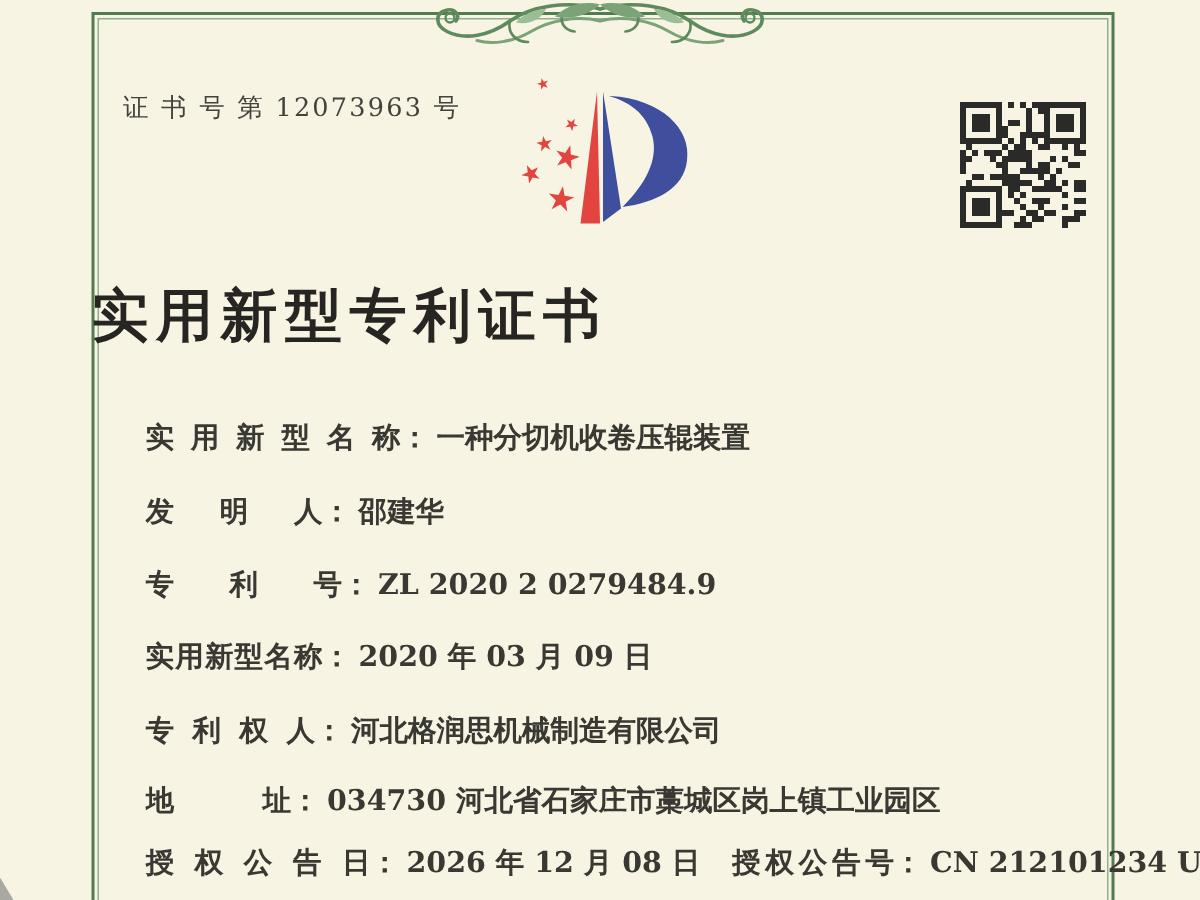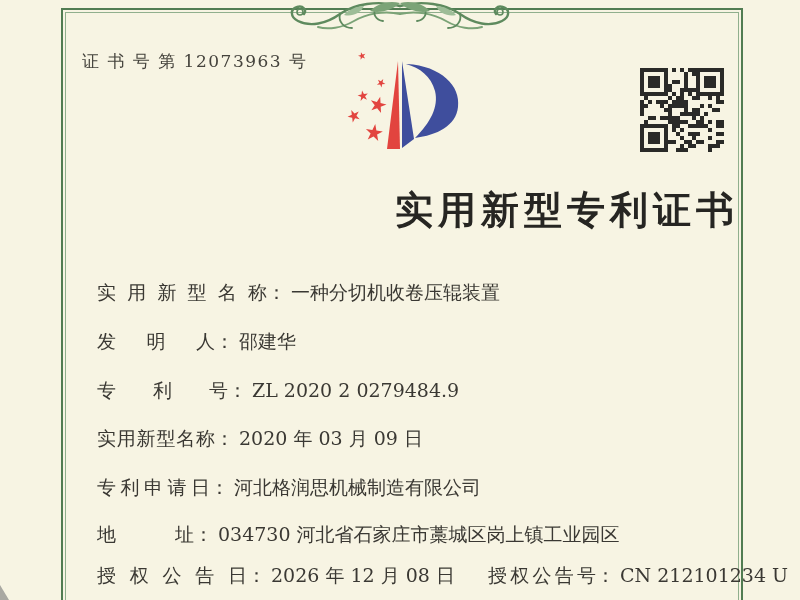--- a/index.html
+++ b/index.html
@@ -15,34 +15,34 @@
     border:2px solid #517c52;
   }
   .frame::after{
     content:"";position:absolute;left:2px;top:2px;right:2px;bottom:-2px;
     border:1px solid #90af8d;
   }
   
   .ornament{position:absolute;left:280px;top:-2px;width:240px;height:36px;}
   
   .cert-no{
-    position:absolute;left:82px;top:50px;
+    position:absolute;left:82px;top:60px;
     font-size:17px;letter-spacing:1.5px;color:#44423c;
     white-space:pre;
   }
   .emblem{position:absolute;left:340px;top:50px;width:130px;height:105px;}
   .qr{position:absolute;left:640px;top:68px;width:84px;height:84px;}
   .title{
     position:absolute;left:61px;top:185px;width:678px;
-    text-align:right;font-size:38px;font-weight:600;
+    text-align:left;font-size:38px;font-weight:600;
     letter-spacing:5px;color:#262522;
   }
   
   .row{position:absolute;left:0;width:800px;font-size:19px;line-height:22px;}
-  .grp{position:absolute;white-space:nowrap;}
+  .grp{position:absolute;white-space:nowrap;font-weight:bold;}
   .gA{left:97px;} .gB{left:453px;margin-left:35px;}
   .lbl{
     display:inline-block;vertical-align:bottom;
     text-align:justify;text-align-last:justify;
     overflow:hidden;height:22px;
   }
   .colon{display:inline-block;}
   .val{display:inline-block;margin-left:5px;}
   .w170{width:170px;} .w150{width:150px;} .w131{width:131px;}
   .w118{width:118px;} .w113{width:113px;} .w108{width:108px;} .w97{width:97px;}
@@ -345,21 +345,21 @@
 </div>
 
 <div class="row r4">
   <span class="grp gA">
     <span class="lbl w118">实用新型名称</span><span class="colon">：</span><span class="val">2020 年 03 月 09 日</span>
   </span>
 </div>
 
 <div class="row r5">
   <span class="grp gA">
-    <span class="lbl w113">专利申请日</span><span class="colon">：</span><span class="val">河北格润思机械制造有限公司</span>
+    <span class="lbl w113">专利权人</span><span class="colon">：</span><span class="val">河北格润思机械制造有限公司</span>
   </span>
 </div>
 
 <div class="row r6">
   <span class="grp gA">
     <span class="lbl w97">地址</span><span class="colon">：</span><span class="val">034730 河北省石家庄市藁城区岗上镇工业园区</span>
   </span>
 </div>
 
 <div class="row r7">

